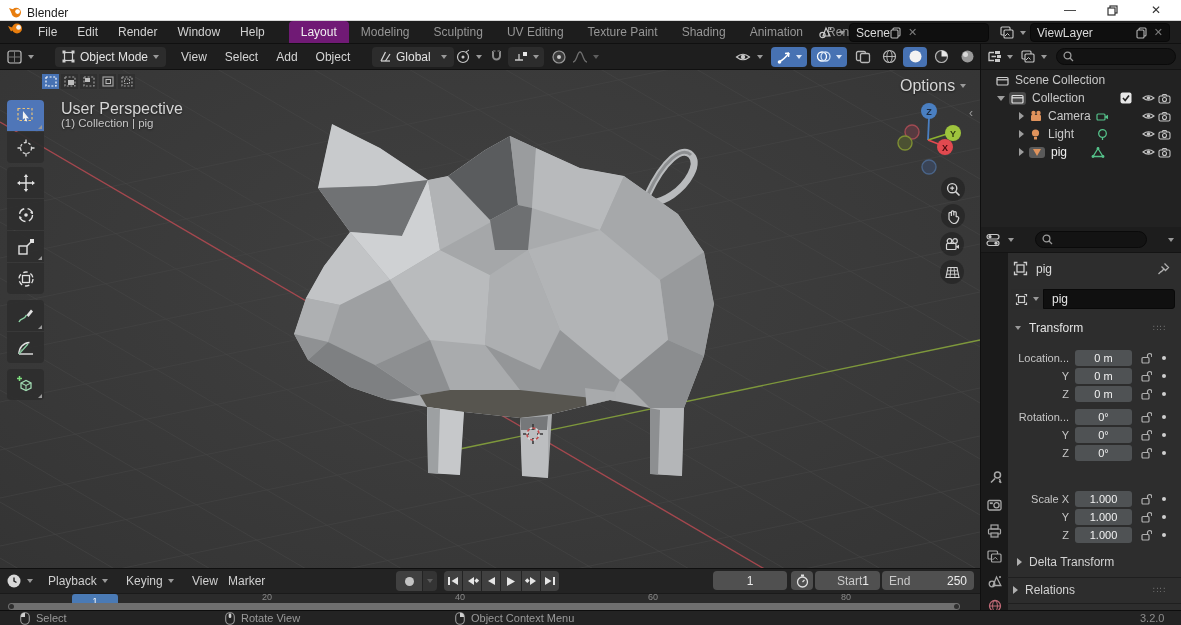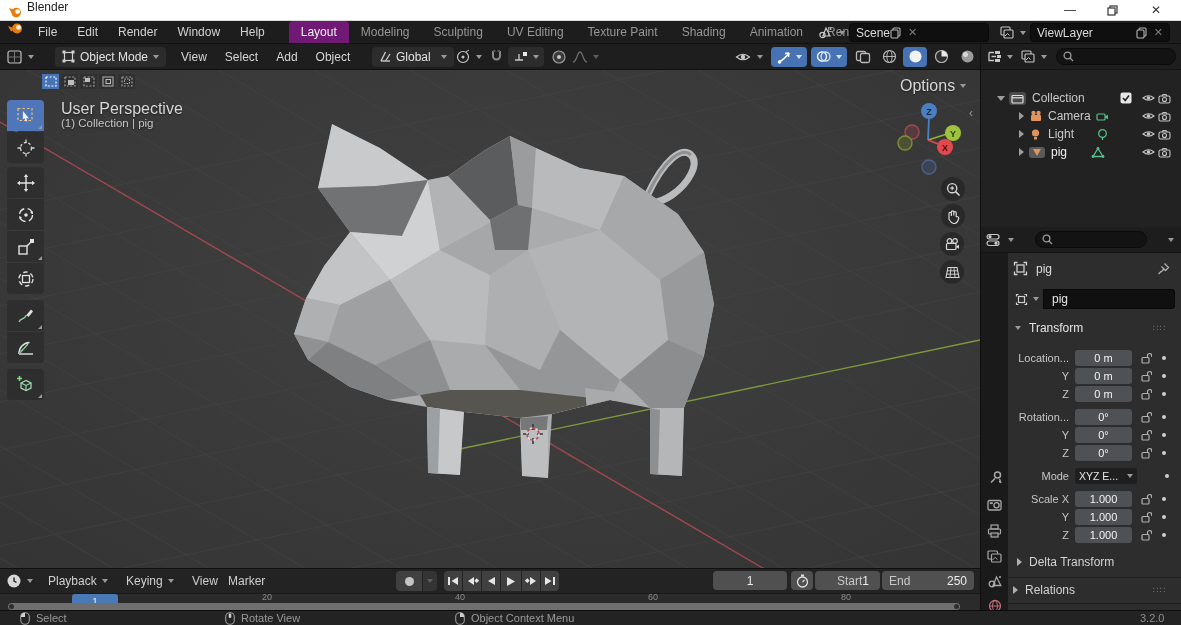--- a/index.html
+++ b/index.html
@@ -5,21 +5,21 @@
   *{box-sizing:border-box;margin:0;padding:0}
   html,body{width:1181px;height:625px;overflow:hidden;background:#0f0f0f;
     font-family:"Liberation Sans","DejaVu Sans",sans-serif;-webkit-font-smoothing:antialiased}
   .page{position:relative;width:1181px;height:625px;background:#0f0f0f}
   .abs{position:absolute}
   .f{display:flex;align-items:center}
   .t{color:#cfcfcf;font-size:12px;white-space:nowrap}
   .chev{width:0;height:0;border-left:3.5px solid transparent;border-right:3.5px solid transparent;border-top:4px solid #9a9a9a;display:inline-block;margin-left:5px}
   .chev.dim{border-top-color:#5d5d5d}
   
-  .titlebar{left:0;top:0;width:1181px;height:21px;background:#ffffff;border-bottom:1px solid #d8d8d8;display:flex;align-items:flex-start}
+  .titlebar{left:0;top:0;width:1181px;height:21px;background:#ffffff;border-bottom:1px solid #d8d8d8;display:flex;align-items:flex-end}
   .titlebar .t{color:#1a1a1a}
   .winbtn{width:30px;height:20px;display:flex;align-items:center;justify-content:center;color:#333;font-size:12px}
   
   .topbar{left:0;top:21px;width:1181px;height:23px;background:#1d1d1d;border-bottom:1px solid #101010;display:flex;align-items:stretch}
   .menuitem{padding:0 10px;display:flex;align-items:center;color:#d2d2d2;font-size:12px}
   .tabs{display:flex;align-items:stretch;overflow:hidden;max-width:570px}
   .tab{padding:0 12px;display:flex;align-items:center;color:#969696;font-size:12px;white-space:nowrap}
   .tab.active{background:#701a75;color:#f0f0f0;border-radius:4px 4px 0 0}
   .idfield{background:#0f0f0f;border:1px solid #090909;border-radius:4px;height:19px;display:flex;align-items:center;color:#dadada;font-size:12px;padding:0 6px}
   
@@ -540,20 +540,29 @@
         <span class="chev"></span>
       </span>
       <div class="searchfield" style="position:absolute;left:75px;top:4px;width:120px">
         <svg width="11" height="11">
             <circle cx="4.5" cy="4.5" r="3.4" fill="none" stroke="#9a9a9a" stroke-width="1.3"></circle>
             <path d="M7,7 L10,10" stroke="#9a9a9a" stroke-width="1.3"></path>
           </svg>
       </div>
     </div>
 
+    <div class="orow" style="top:27px">
+      <span style="margin-left:15px">
+          <svg width="13" height="11">
+            <rect x="1" y="2.5" width="11" height="7.5" rx="1" fill="none" stroke="#cdcdcd" stroke-width="1.2"></rect>
+            <path d="M1,4.8 H12" stroke="#cdcdcd" stroke-width="1.2"></path>
+          </svg>
+        </span>
+      <span style="margin-left:6px">Scene Collection</span>
+    </div>
     <div class="orow" style="top:45px">
       <span class="disc-open" style="margin-left:16px"></span>
       <span style="background:#4a4a4a;border-radius:3px;padding:1px 2px">
           <svg width="13" height="11">
             <rect x="1" y="2.5" width="11" height="7.5" rx="1" fill="none" stroke="#e2e2e2" stroke-width="1.2"></rect>
             <path d="M1,4.8 H12" stroke="#e2e2e2" stroke-width="1.2"></path>
           </svg>
         </span>
       <span style="margin-left:6px">Collection</span>
       <span style="position:absolute;left:139px">
@@ -824,28 +833,20 @@
           <span class="tfield">0°</span>
           <span style="margin-left:8px">
             <svg width="12" height="12">
               <rect x="2" y="5.5" width="7" height="5.5" rx="1" fill="none" stroke="#b0b0b0" stroke-width="1.2"></rect>
               <path d="M7.5,5.5 V3.6 a2.1,2.1 0 0 1 4.2,0 V5" fill="none" stroke="#b0b0b0" stroke-width="1.2"></path>
             </svg>
           </span>
           <span class="dot"></span>
         </div>
 
-      <div class="trow" style="top:240px">
-        <span class="tlabel">Mode</span>
-        <span class="tdrop">
-            <span>XYZ E...</span>
-            <span class="chev" style="margin-left:2px"></span>
-          </span>
-        <span class="dot" style="margin-left:28px"></span>
-      </div>
 
       <div class="trow" style="top:263px">
           <span class="tlabel">Scale X</span>
           <span class="tfield">1.000</span>
           <span style="margin-left:8px">
             <svg width="12" height="12">
               <rect x="2" y="5.5" width="7" height="5.5" rx="1" fill="none" stroke="#b0b0b0" stroke-width="1.2"></rect>
               <path d="M7.5,5.5 V3.6 a2.1,2.1 0 0 1 4.2,0 V5" fill="none" stroke="#b0b0b0" stroke-width="1.2"></path>
             </svg>
           </span>

